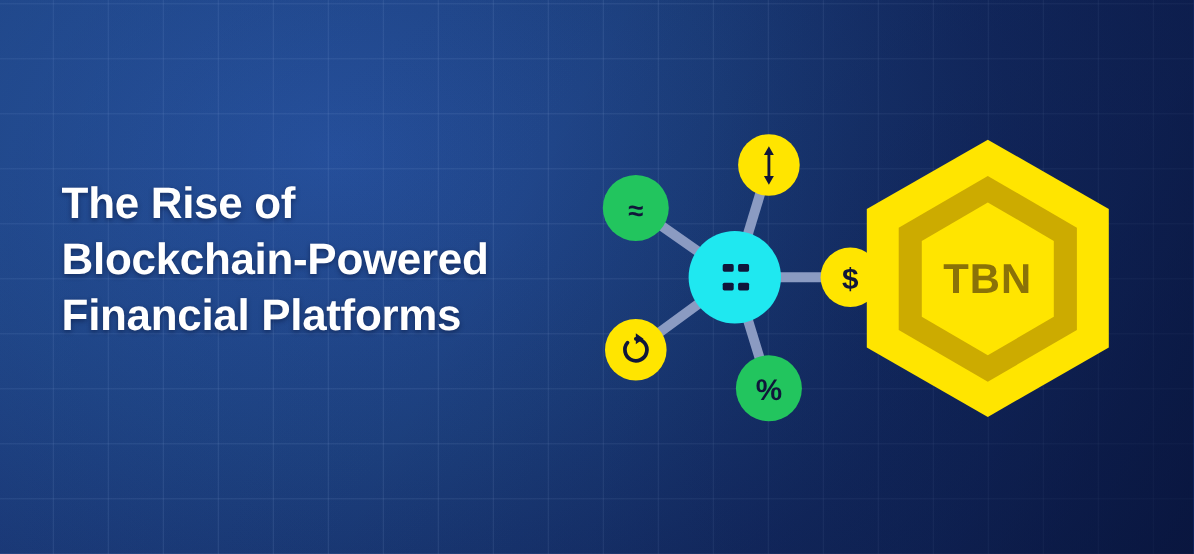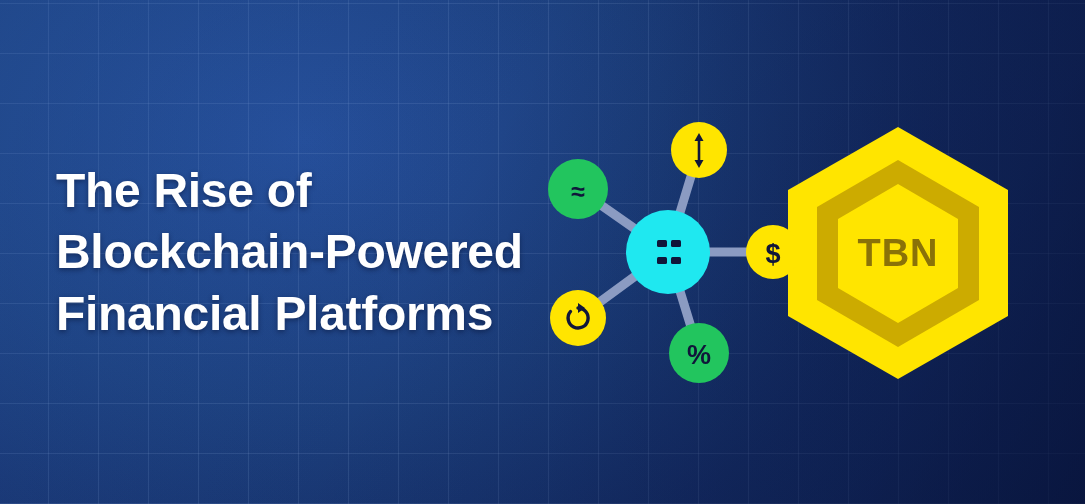--- a/index.html
+++ b/index.html
@@ -46,21 +46,21 @@
     pointer-events: none;
   }
 
   
   .headline {
     position: absolute;
     left: 56px;
     top: 160px;
     width: 520px;
     color: #ffffff;
-    font-size: 48px;
+    font-size: 40px;
     font-weight: bold;
     line-height: 1.28;
     letter-spacing: -0.3px;
     text-shadow: 0 2px 5px rgba(4,12,40,0.45);
     white-space: pre-line;
   }
 
   
   .graphic {
     position: absolute;

